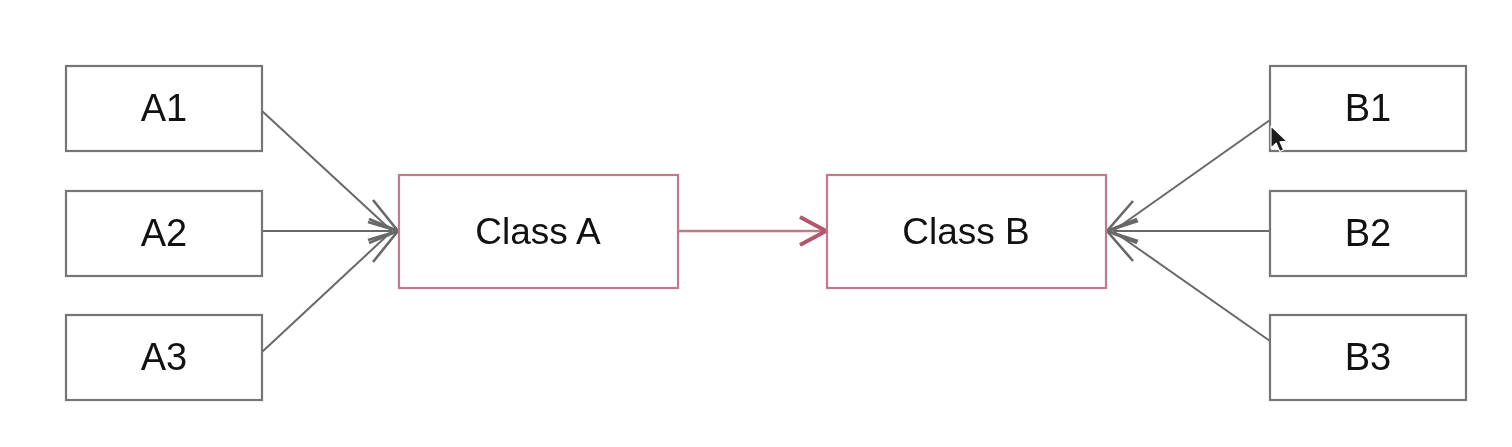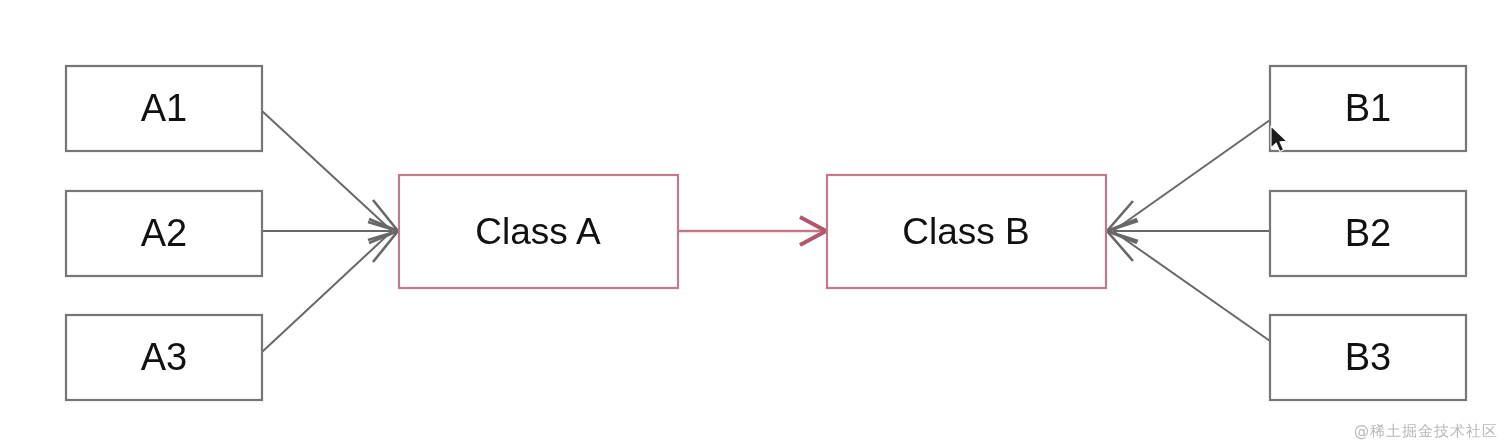--- a/index.html
+++ b/index.html
@@ -167,15 +167,14 @@
     </g>
 
   </svg>
 
   <svg class="cursor-layer" viewBox="0 0 1512 447">
     <g transform="translate(1271,126)">
       <path d="M 0 0 L 0 22 L 5.2 17.2 L 8.8 25.4 L 12.6 23.7 L 9.0 15.7 L 16.0 15.4 Z" fill="#1c1c1c" stroke="#ffffff" stroke-width="1.1" stroke-linejoin="round"></path>
     </g>
   </svg>
 
-  <div class="watermark">@稀土掘金技术社区</div>
 
 </div>
 
 </body></html>

